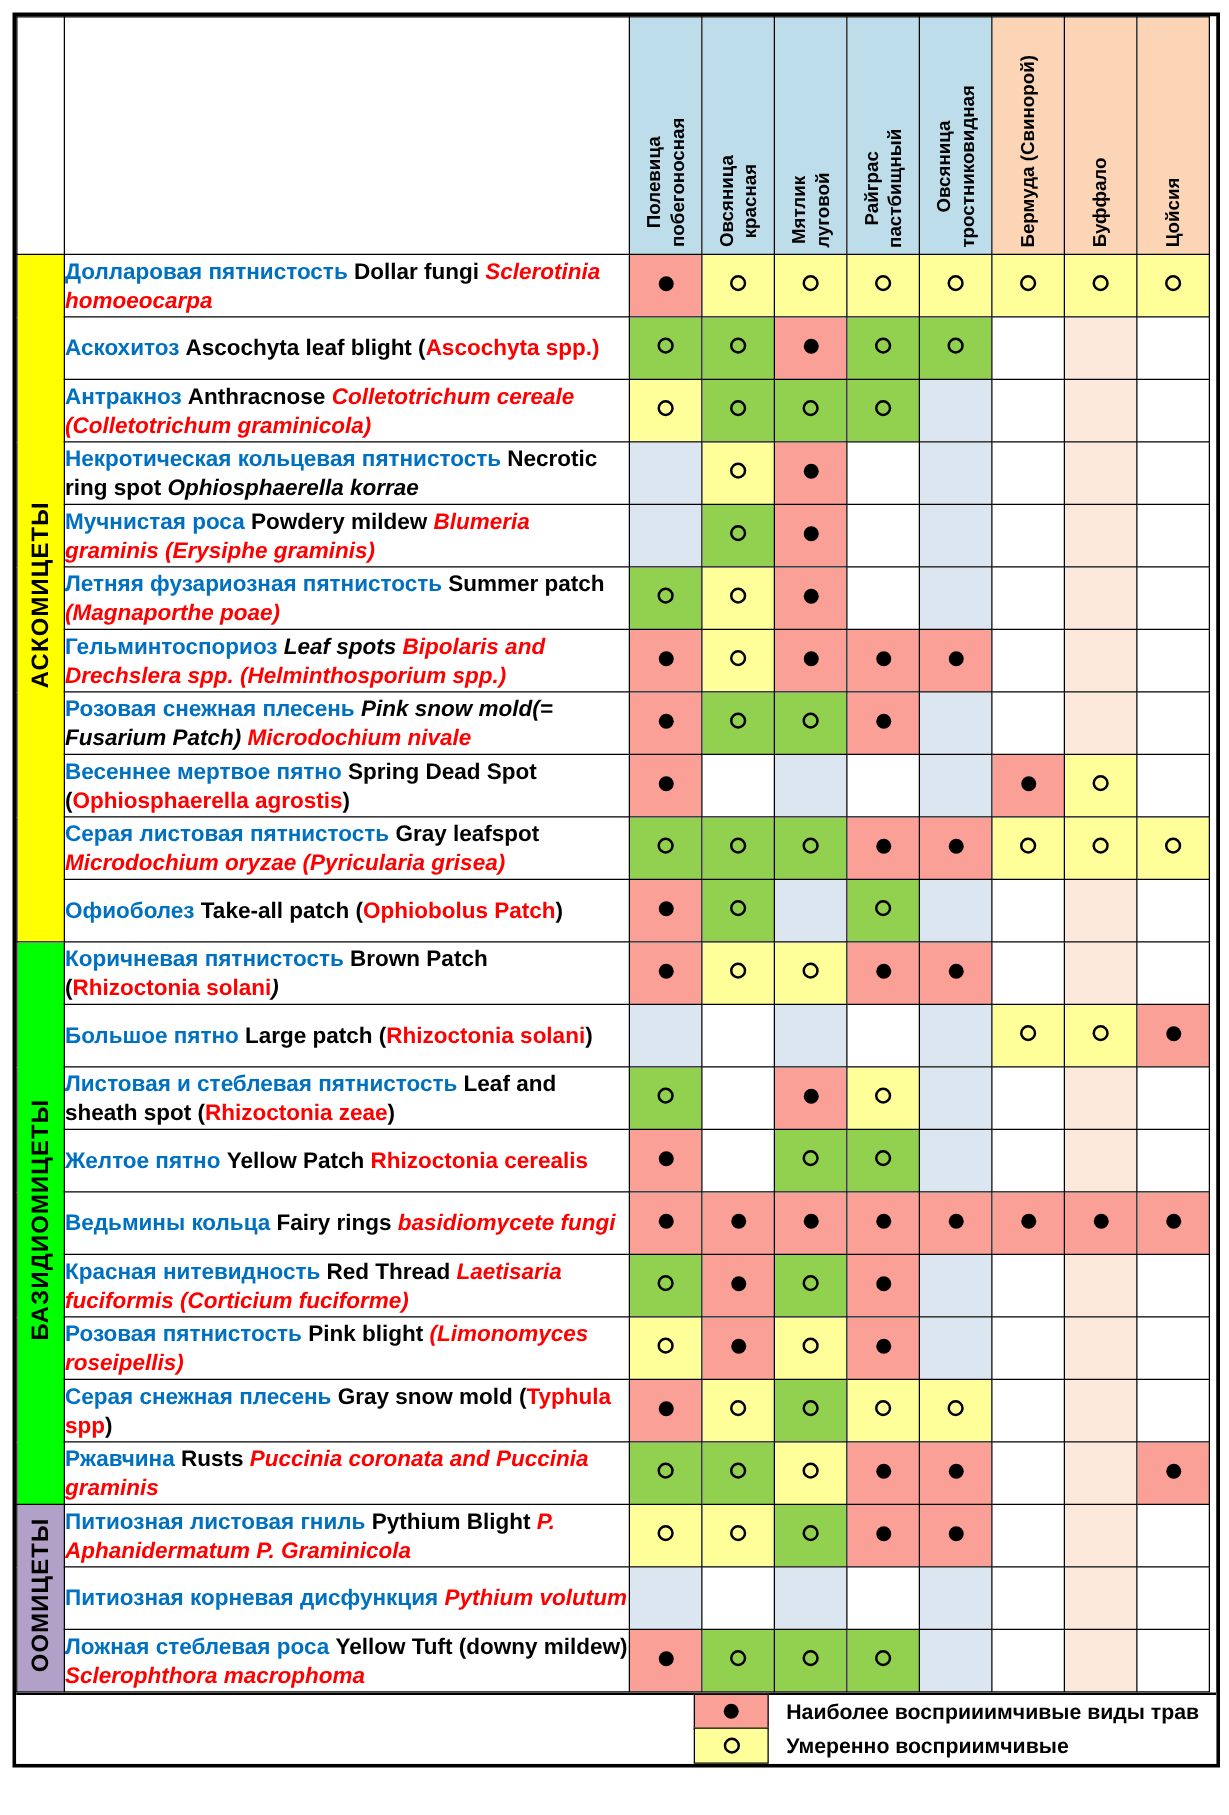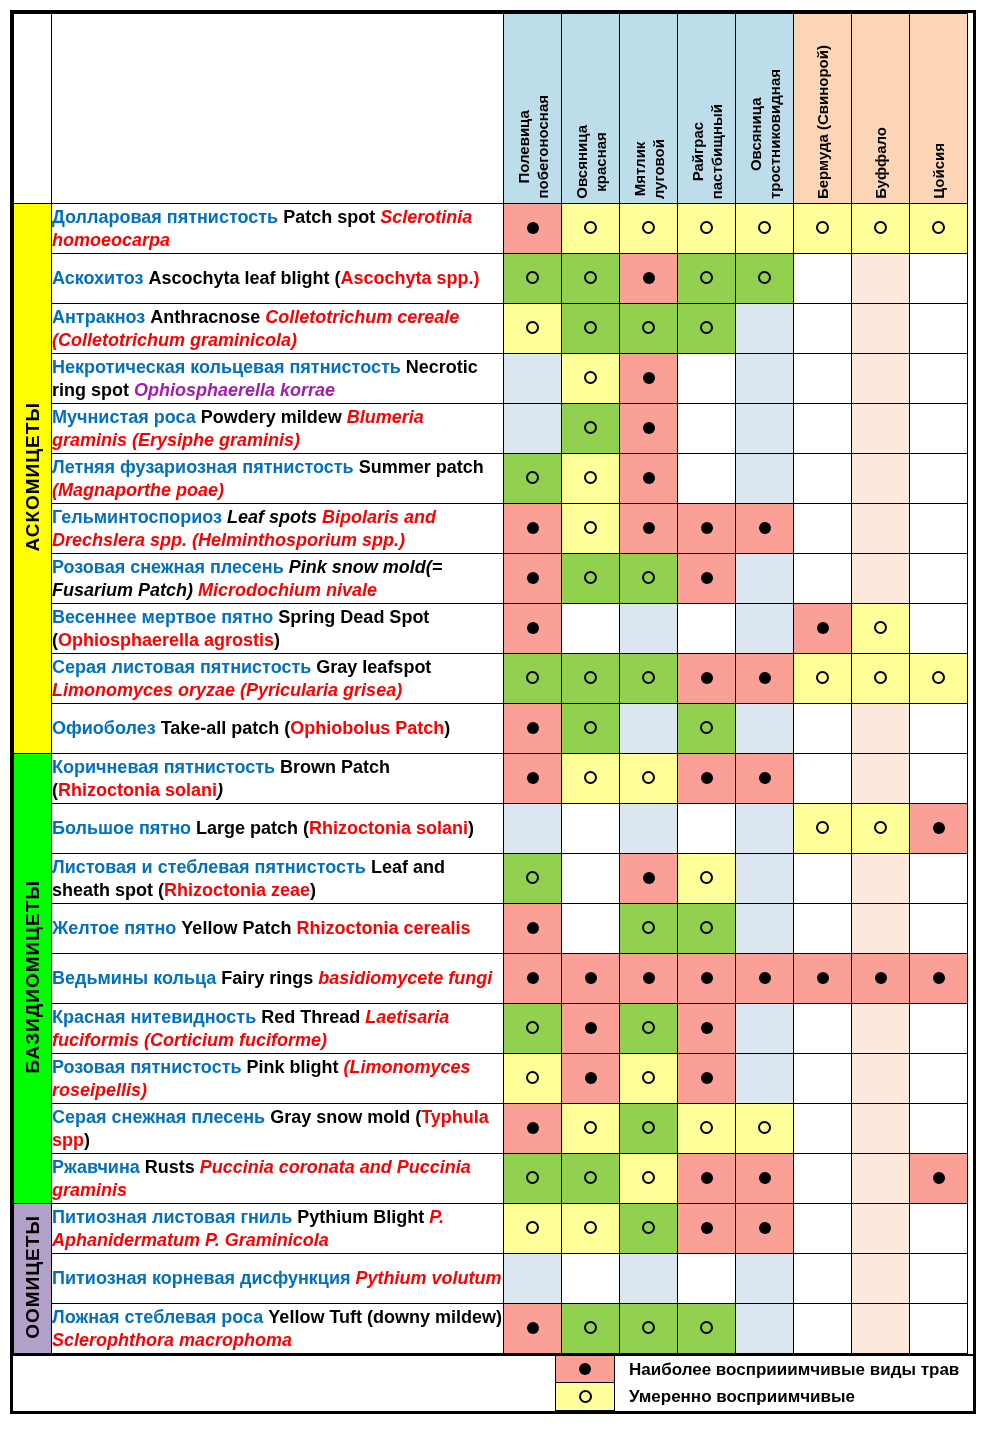--- a/index.html
+++ b/index.html
@@ -94,21 +94,21 @@
             <th class="species" style="background: rgb(188, 221, 233);"><span class="vtext">Овсяница
 тростниковидная</span></th>
             <th class="species" style="background: rgb(251, 213, 181);"><span class="vtext">Бермуда (Свинорой)</span></th>
             <th class="species" style="background: rgb(251, 213, 181);"><span class="vtext">Буффало</span></th>
             <th class="species" style="background: rgb(251, 213, 181);"><span class="vtext">Цойсия</span></th>
           </tr>
         </thead>
       <tbody id="matrix-body">
           <tr>
             <td class="band" rowspan="11" style="background: rgb(255, 255, 0);"><span class="vband">АСКОМИЦЕТЫ</span></td>
-            <td class="disease"><span style="color: rgb(0, 112, 192);">Долларовая пятнистость </span><span style="color: rgb(0, 0, 0);">Patch spot </span><span class="seg-i" style="color: rgb(255, 0, 0);">Sclerotinia homoeocarpa</span></td>
+            <td class="disease"><span style="color: rgb(0, 112, 192);">Долларовая пятнистость </span><span style="color: rgb(0, 0, 0);">Dollar fungi </span><span class="seg-i" style="color: rgb(255, 0, 0);">Sclerotinia homoeocarpa</span></td>
             <td class="cell" style="background: rgb(251, 160, 150);"><span class="dot-filled"></span></td>
             <td class="cell" style="background: rgb(255, 255, 153);"><span class="dot-open"></span></td>
             <td class="cell" style="background: rgb(255, 255, 153);"><span class="dot-open"></span></td>
             <td class="cell" style="background: rgb(255, 255, 153);"><span class="dot-open"></span></td>
             <td class="cell" style="background: rgb(255, 255, 153);"><span class="dot-open"></span></td>
             <td class="cell" style="background: rgb(255, 255, 153);"><span class="dot-open"></span></td>
             <td class="cell" style="background: rgb(255, 255, 153);"><span class="dot-open"></span></td>
             <td class="cell" style="background: rgb(255, 255, 153);"><span class="dot-open"></span></td>
           </tr>
           <tr>
@@ -127,21 +127,21 @@
             <td class="cell" style="background: rgb(255, 255, 153);"><span class="dot-open"></span></td>
             <td class="cell" style="background: rgb(146, 208, 80);"><span class="dot-open"></span></td>
             <td class="cell" style="background: rgb(146, 208, 80);"><span class="dot-open"></span></td>
             <td class="cell" style="background: rgb(146, 208, 80);"><span class="dot-open"></span></td>
             <td class="cell" style="background: rgb(220, 230, 241);"></td>
             <td class="cell" style="background: rgb(255, 255, 255);"></td>
             <td class="cell" style="background: rgb(252, 233, 220);"></td>
             <td class="cell" style="background: rgb(255, 255, 255);"></td>
           </tr>
           <tr>
-            <td class="disease"><span style="color: rgb(0, 112, 192);">Некротическая кольцевая пятнистость </span><span style="color: rgb(0, 0, 0);">Necrotic ring spot </span><span class="seg-i" style="color: #a21caf;">Ophiosphaerella korrae</span></td>
+            <td class="disease"><span style="color: rgb(0, 112, 192);">Некротическая кольцевая пятнистость </span><span style="color: rgb(0, 0, 0);">Necrotic ring spot </span><span class="seg-i" style="color: #000000;">Ophiosphaerella korrae</span></td>
             <td class="cell" style="background: rgb(220, 230, 241);"></td>
             <td class="cell" style="background: rgb(255, 255, 153);"><span class="dot-open"></span></td>
             <td class="cell" style="background: rgb(251, 160, 150);"><span class="dot-filled"></span></td>
             <td class="cell" style="background: rgb(255, 255, 255);"></td>
             <td class="cell" style="background: rgb(220, 230, 241);"></td>
             <td class="cell" style="background: rgb(255, 255, 255);"></td>
             <td class="cell" style="background: rgb(252, 233, 220);"></td>
             <td class="cell" style="background: rgb(255, 255, 255);"></td>
           </tr>
           <tr>
@@ -193,21 +193,21 @@
             <td class="cell" style="background: rgb(251, 160, 150);"><span class="dot-filled"></span></td>
             <td class="cell" style="background: rgb(255, 255, 255);"></td>
             <td class="cell" style="background: rgb(220, 230, 241);"></td>
             <td class="cell" style="background: rgb(255, 255, 255);"></td>
             <td class="cell" style="background: rgb(220, 230, 241);"></td>
             <td class="cell" style="background: rgb(251, 160, 150);"><span class="dot-filled"></span></td>
             <td class="cell" style="background: rgb(255, 255, 153);"><span class="dot-open"></span></td>
             <td class="cell" style="background: rgb(255, 255, 255);"></td>
           </tr>
           <tr>
-            <td class="disease"><span style="color: rgb(0, 112, 192);">Серая листовая пятнистость </span><span style="color: rgb(0, 0, 0);">Gray leafspot </span><span class="seg-i" style="color: rgb(255, 0, 0);">Limonomyces oryzae (Pyricularia grisea)</span></td>
+            <td class="disease"><span style="color: rgb(0, 112, 192);">Серая листовая пятнистость </span><span style="color: rgb(0, 0, 0);">Gray leafspot </span><span class="seg-i" style="color: rgb(255, 0, 0);">Microdochium oryzae (Pyricularia grisea)</span></td>
             <td class="cell" style="background: rgb(146, 208, 80);"><span class="dot-open"></span></td>
             <td class="cell" style="background: rgb(146, 208, 80);"><span class="dot-open"></span></td>
             <td class="cell" style="background: rgb(146, 208, 80);"><span class="dot-open"></span></td>
             <td class="cell" style="background: rgb(251, 160, 150);"><span class="dot-filled"></span></td>
             <td class="cell" style="background: rgb(251, 160, 150);"><span class="dot-filled"></span></td>
             <td class="cell" style="background: rgb(255, 255, 153);"><span class="dot-open"></span></td>
             <td class="cell" style="background: rgb(255, 255, 153);"><span class="dot-open"></span></td>
             <td class="cell" style="background: rgb(255, 255, 153);"><span class="dot-open"></span></td>
           </tr>
           <tr>

